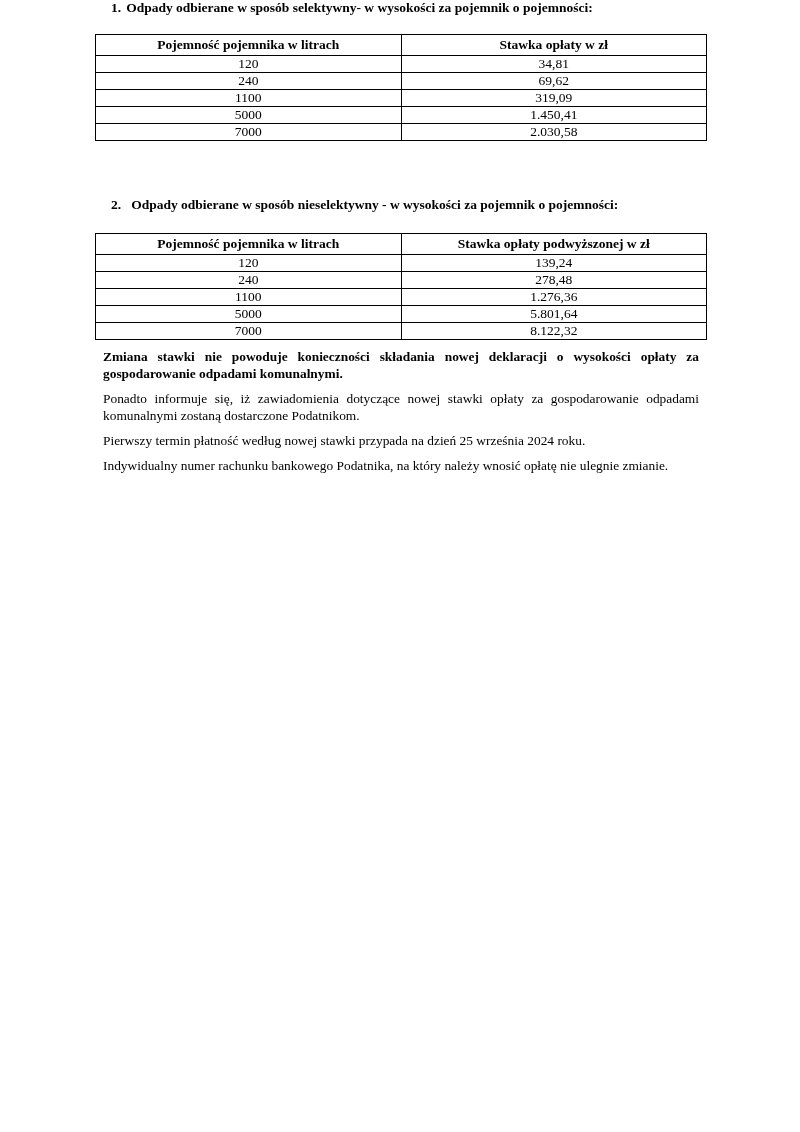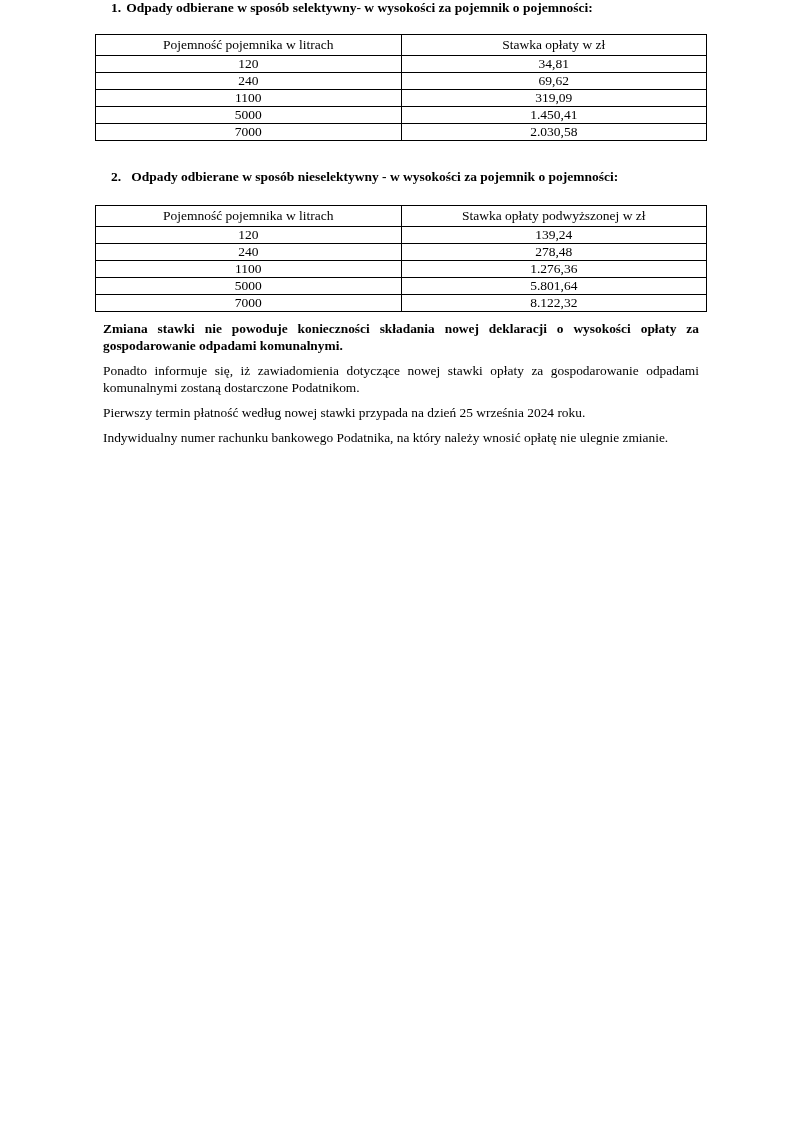--- a/index.html
+++ b/index.html
@@ -18,42 +18,42 @@
     margin-left: 95px;
     width: 612px;
   }
   .section-heading {
     font-weight: bold;
     font-size: 13.5px;
     line-height: 15px;
     padding-left: 16px;
   }
   .heading-1 { }
-  .heading-2 { margin-top: 28px; }
+  .heading-2 { margin-top: 56px; }
   .num { margin-right: 5px; }
   .num-wide { margin-right: 10px; }
 
   table.fee-table {
     border-collapse: collapse;
     width: 612px;
     table-layout: fixed;
     margin-top: 19px;
   }
   table.fee-table.second { margin-top: 21px; }
   .fee-table th,
   .fee-table td {
     border: 1px solid #000000;
     text-align: center;
     vertical-align: middle;
     font-size: 13.5px;
     padding: 0;
     overflow: hidden;
   }
   .fee-table th {
-    font-weight: normal;
+    font-weight: bold;
     height: 20px;
   }
   .fee-table td {
     height: 16px;
     line-height: 16px;
   }
   .fee-table tbody td:first-child {
     font-weight: normal;
   }
 

